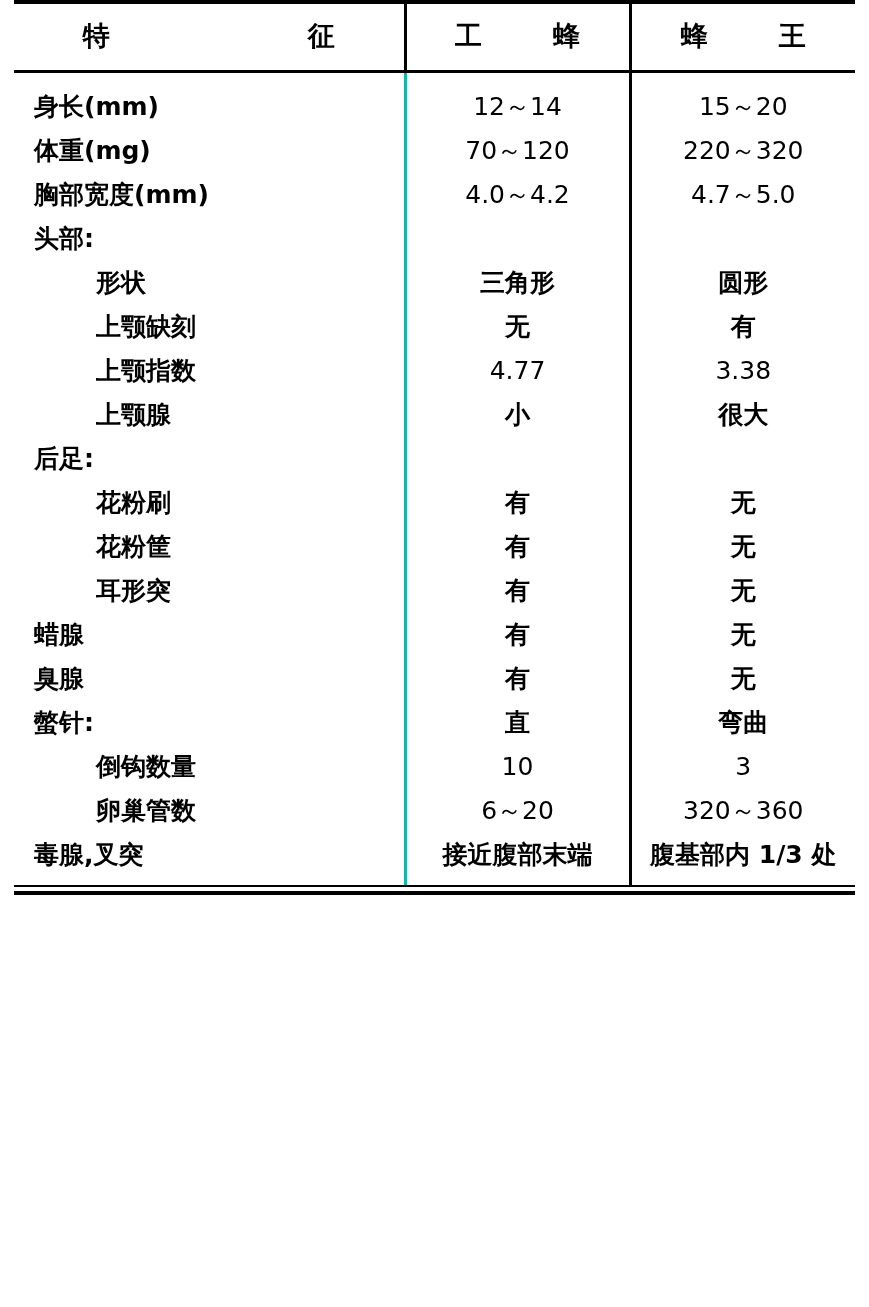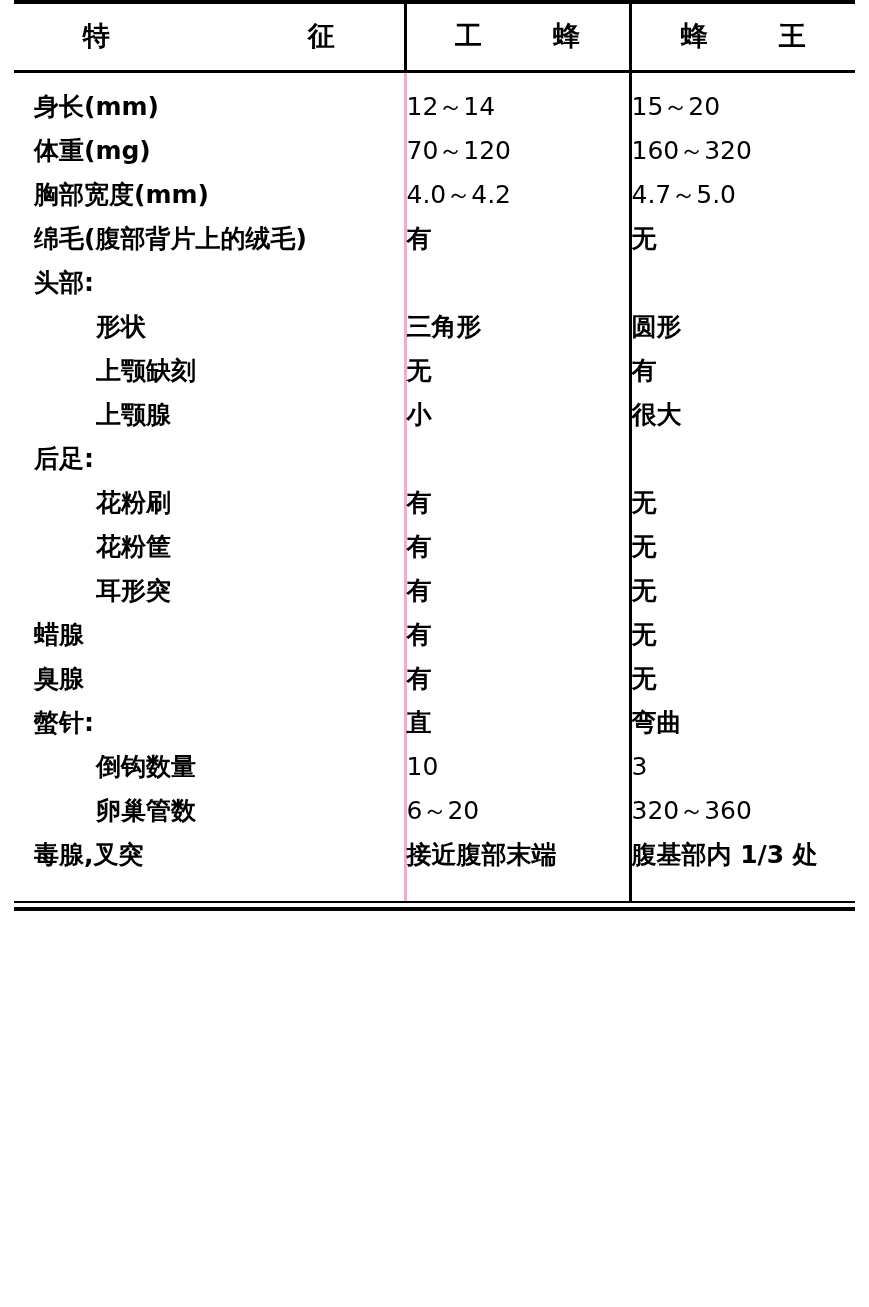--- a/index.html
+++ b/index.html
@@ -62,40 +62,41 @@
     padding-left: 48px;
   }
 
   tbody td {
     font-size: 25px;
     padding: 6px 0 6px 0;
     vertical-align: middle;
     line-height: 1.28;
   }
   tbody tr.first-body td { padding-top: 18px; }
-  tbody tr.last-body td { padding-bottom: 30px; }
+  tbody tr.last-body td { padding-bottom: 14px; }
 
   td.feature {
     text-align: left;
     font-weight: bold;
     padding-left: 20px;
   }
   td.feature.indent {
     padding-left: 82px;
   }
   td.value {
+    text-align: center;
     font-weight: bold;
   }
   td.value.numeric {
     font-weight: normal;
   }
 
   
   td.feature, th.feature-head {
-    border-right: 3px solid #f9a8d4;
+    border-right: 3px solid #14b8a6;
   }
   td.worker, th.worker-head {
     border-right: 3px solid #000;
   }
   
   thead th.feature-head, thead th.worker-head {
     border-right: 3px solid #000;
   }
 </style>
 </head>
@@ -118,46 +119,46 @@
     </thead>
     <tbody id="tbody">
         <tr class="first-body">
           <td class="feature">身长(mm)</td>
           <td class="value worker numeric">12～14</td>
           <td class="value queen numeric">15～20</td>
         </tr>
         <tr>
           <td class="feature">体重(mg)</td>
           <td class="value worker numeric">70～120</td>
-          <td class="value queen numeric">160～320</td>
+          <td class="value queen numeric">220～320</td>
         </tr>
         <tr>
           <td class="feature">胸部宽度(mm)</td>
           <td class="value worker numeric">4.0～4.2</td>
           <td class="value queen numeric">4.7～5.0</td>
         </tr>
         <tr>
-          <td class="feature">绵毛(腹部背片上的绒毛)</td>
-          <td class="value worker">有</td>
-          <td class="value queen">无</td>
-        </tr>
-        <tr>
           <td class="feature">头部:</td>
           <td class="value worker"></td>
           <td class="value queen"></td>
         </tr>
         <tr>
           <td class="feature indent">形状</td>
           <td class="value worker">三角形</td>
           <td class="value queen">圆形</td>
         </tr>
         <tr>
           <td class="feature indent">上颚缺刻</td>
           <td class="value worker">无</td>
           <td class="value queen">有</td>
+        </tr>
+        <tr>
+          <td class="feature indent">上颚指数</td>
+          <td class="value worker numeric">4.77</td>
+          <td class="value queen numeric">3.38</td>
         </tr>
         <tr>
           <td class="feature indent">上颚腺</td>
           <td class="value worker">小</td>
           <td class="value queen">很大</td>
         </tr>
         <tr>
           <td class="feature">后足:</td>
           <td class="value worker"></td>
           <td class="value queen"></td>

